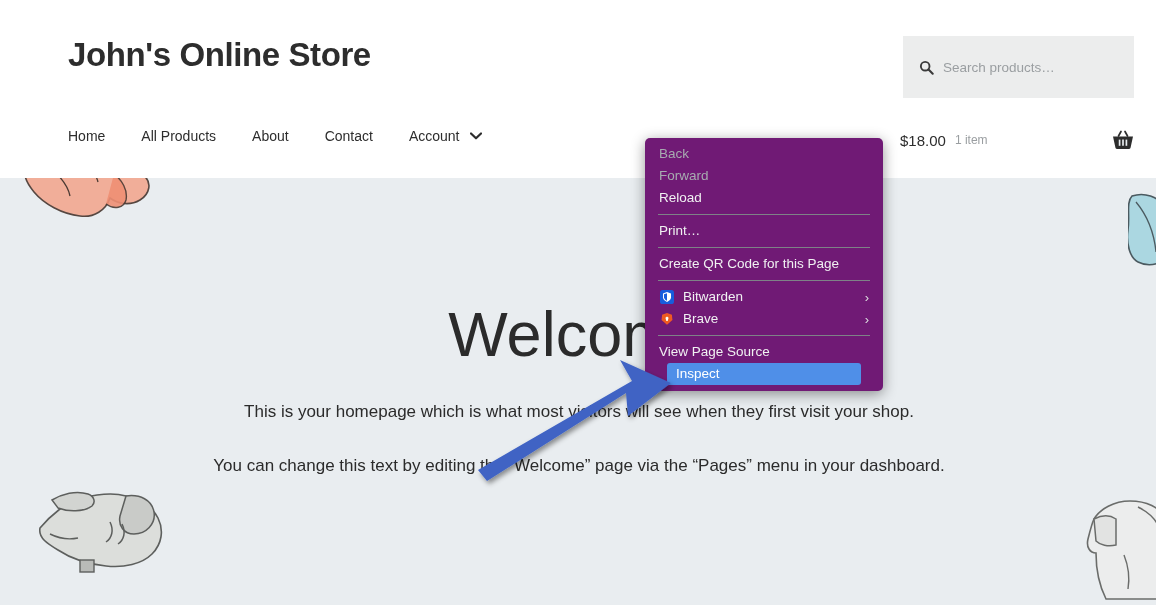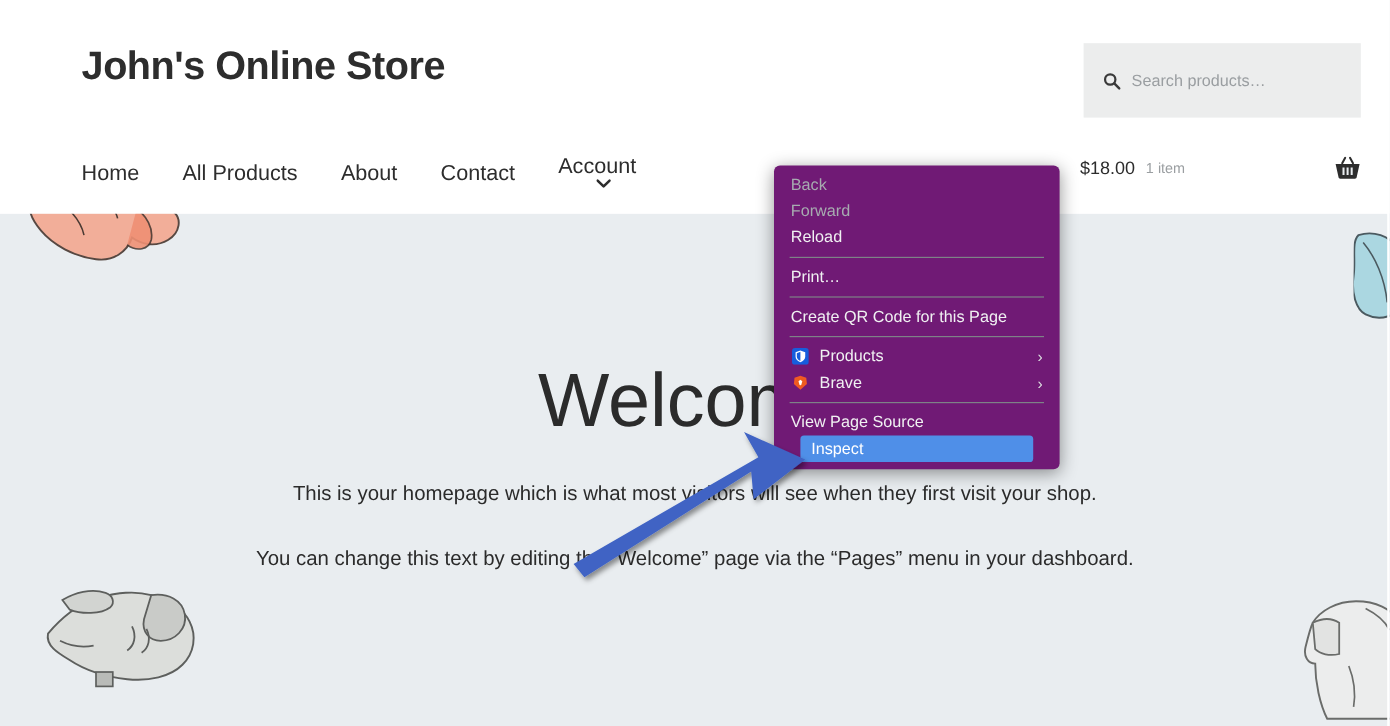--- a/index.html
+++ b/index.html
@@ -72,28 +72,28 @@
 
   
   #main-nav {
     position: absolute;
     left: 68px;
     top: 128px;
     display: flex;
     align-items: center;
   }
   .nav-item {
-    font-size: 18px;
+    font-size: 14px;
     color: #2d2d2d;
     margin-right: 36px;
     white-space: nowrap;
     cursor: pointer;
     text-decoration: none;
   }
-  #account-wrap { display: flex; align-items: center; flex-direction: column; }
+  #account-wrap { display: flex; align-items: center; }
   #account-caret {
     margin-left: 10px;
     font-size: 11px;
     color: #2d2d2d;
     line-height: 1;
   }
 
   
   #cart-area {
     position: absolute;
@@ -344,21 +344,21 @@
       </div>
       <div class="menu-sep"></div>
       <div class="menu-item">
         <span class="menu-icon">
           <svg width="14" height="14" viewBox="0 0 16 16">
             <rect x="0" y="0" width="16" height="16" rx="3" fill="#175DDC"></rect>
             <path d="M8 2.4 L12.6 4.1 L12.6 8.3 C12.6 10.8 10.6 12.6 8 13.6 C5.4 12.6 3.4 10.8 3.4 8.3 L3.4 4.1 Z" fill="#ffffff"></path>
             <path d="M8 3.6 L8 12.4 C6.1 11.5 4.6 10.1 4.6 8.3 L4.6 4.9 Z" fill="#175DDC"></path>
           </svg>
         </span>
-        <span class="menu-label">Products</span>
+        <span class="menu-label">Bitwarden</span>
         <span class="menu-arrow">›</span>
       </div>
       <div class="menu-item">
         <span class="menu-icon">
           <svg width="14" height="14" viewBox="0 0 16 16">
             <path d="M8 1.2 L13.6 3.2 L14.2 9.2 L8 14.6 L1.8 9.2 L2.4 3.2 Z" fill="#F15A24"></path>
             <path d="M8 3.2 L11.8 4.4 L12.2 8.8 L8 12.4 L3.8 8.8 L4.2 4.4 Z" fill="#EB5C1E"></path>
             <path d="M8 5 L9.8 6.6 L9 9.4 L8 10.6 L7 9.4 L6.2 6.6 Z" fill="#ffffff"></path>
           </svg>
         </span>

